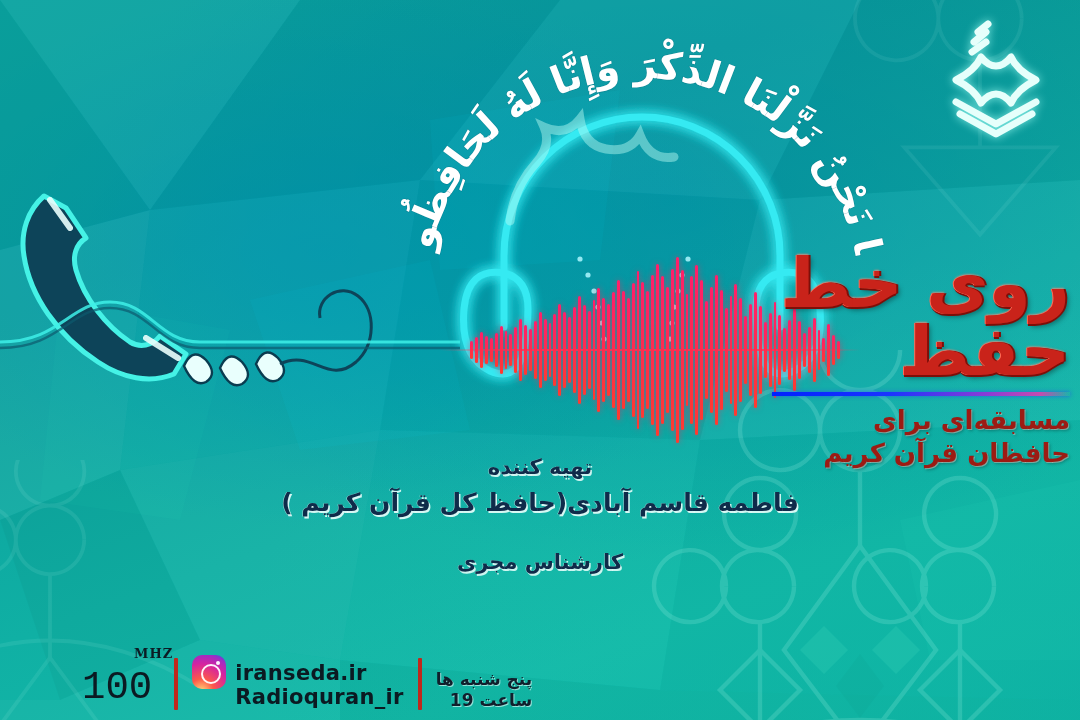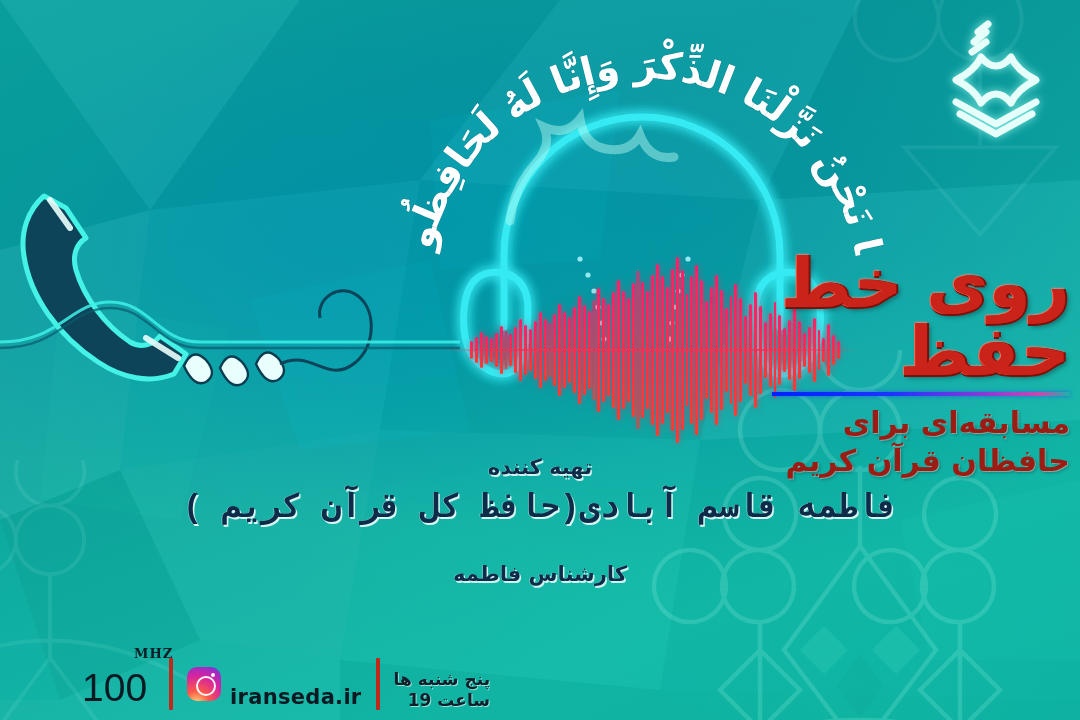--- a/index.html
+++ b/index.html
@@ -65,39 +65,39 @@
     font-size:68px;font-weight:700;line-height:1;
     color:#c9231a;letter-spacing:-1px;
     text-shadow:
        2px 0 0 #7e0f09, -1px 0 0 #ff6a55,
        0 2px 0 #7e0f09, 0 -1px 2px rgba(255,140,120,.8),
        3px 3px 5px rgba(0,0,0,.35);
   }
   .title-rule{margin:6px 0 8px 0;height:4px;width:298px;
     background:linear-gradient(90deg,#0022ff 0%,#1b34ff 40%,#8a3bd6 72%,#c44bb0 90%,rgba(196,75,176,0) 100%);
     box-shadow:0 0 4px rgba(40,60,255,.6);}
-  .sub-title{font-size:30px;font-weight:700;color:#9c1b13;line-height:1.25;
+  .sub-title{font-size:26px;font-weight:700;color:#9c1b13;line-height:1.25;
      text-shadow:1px 1px 0 rgba(255,200,190,.45), 2px 2px 3px rgba(0,0,0,.25);}
 
   
   .credits{position:absolute;left:0;right:0;top:452px;text-align:center;direction:rtl;}
   .credit-group{margin-bottom:26px;}
   .credit-role{font-size:21px;font-weight:700;color:#0f2b4a;line-height:1.5;
      text-shadow:1.5px 1.5px 0 rgba(235,255,252,.85), -0.5px -0.5px 0 rgba(235,255,252,.55);}
-  .credit-name{font-size:33px;font-weight:700;color:#0f2b4a;line-height:1.5;
-     text-shadow:1.5px 1.5px 0 rgba(235,255,252,.9), -0.5px -0.5px 0 rgba(235,255,252,.6);font-family:Liberation Mono, monospace;}
+  .credit-name{font-size:25px;font-weight:700;color:#0f2b4a;line-height:1.5;
+     text-shadow:1.5px 1.5px 0 rgba(235,255,252,.9), -0.5px -0.5px 0 rgba(235,255,252,.6);}
 
   
   .footer{position:absolute;left:60px;bottom:8px;display:flex;align-items:flex-end;gap:14px;
     direction:ltr;}
   .fm{position:relative;display:flex;align-items:baseline;gap:9px;padding:0 8px 2px 22px;}
   .fm .mhz{position:absolute;left:74px;top:-20px;font-family:"DejaVu Serif","Liberation Serif",serif;
      font-size:13px;font-weight:700;letter-spacing:1px;color:#0c1b24;}
   .fm .fm-label{font-family:"DejaVu Serif","Liberation Serif",serif;font-size:39px;font-weight:700;color:#0b1a22;}
-  .fm .fm-freq{font-family:Liberation Sans, sans-serif;font-size:39px;font-weight:400;color:#0b1a22;text-align:center;}
+  .fm .fm-freq{font-family:Liberation Mono, monospace;font-size:39px;font-weight:400;color:#0b1a22;text-align:center;}
   .sep{width:4px;height:52px;background:#c0281c;border-radius:1px;margin-bottom:2px;}
   .social{display:flex;align-items:center;gap:9px;padding-bottom:2px;}
   .ig-icon{width:34px;height:34px;border-radius:10px;
      background:radial-gradient(circle at 28% 106%,#ffd87a 0%,#fd5949 28%,#d6249f 62%,#a02cc4 84%,#285AEB 100%);
      position:relative;flex:none;}
   .ig-icon::before{content:"";position:absolute;left:9px;top:9px;width:16px;height:16px;border-radius:50%;
      border:2.6px solid rgba(255,255,255,.95);}
   .ig-icon::after{content:"";position:absolute;right:6px;top:5.5px;width:4px;height:4px;border-radius:50%;
      background:rgba(255,255,255,.95);}
   .handles{line-height:1.14;margin-top:28px;}
@@ -361,37 +361,38 @@
     <div class="title-rule"></div>
     <div class="sub-title">مسابقه‌ای برای حافظان قرآن کریم</div>
   </div>
 
   <div class="credits">
     <div class="credit-group">
       <div class="credit-role">تهیه کننده</div>
       <div class="credit-name">فاطمه قاسم آبادی(حافظ کل قرآن کریم )</div>
     </div>
     <div class="credit-group">
-      <div class="credit-role">کارشناس فاطمه</div>
+      <div class="credit-role">کارشناس مجری</div>
     </div>
   </div>
 
   <div class="footer">
 
     <div class="fm">
       <span class="mhz">MHZ</span>
       <span class="fm-freq">100</span>
     </div>
 
     <div class="sep"></div>
 
     <div class="social">
       <div class="ig-icon"></div>
       <div class="handles">
         <span>iranseda.ir</span>
+        <span>Radioquran_ir</span>
       </div>
     </div>
 
     <div class="sep"></div>
 
     <div class="schedule">
       <span>پنج شنبه ها</span>
       <span>ساعت 19</span>
     </div>
 

